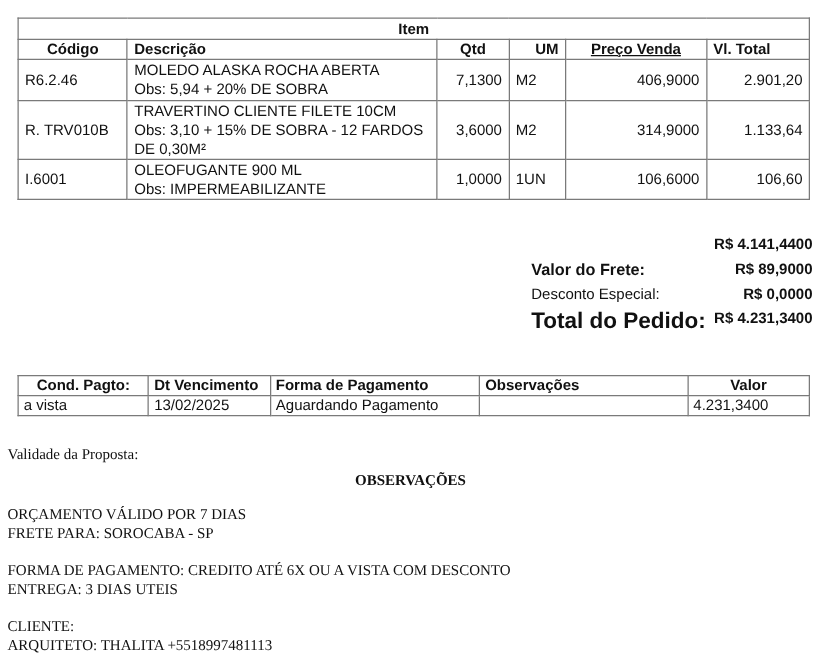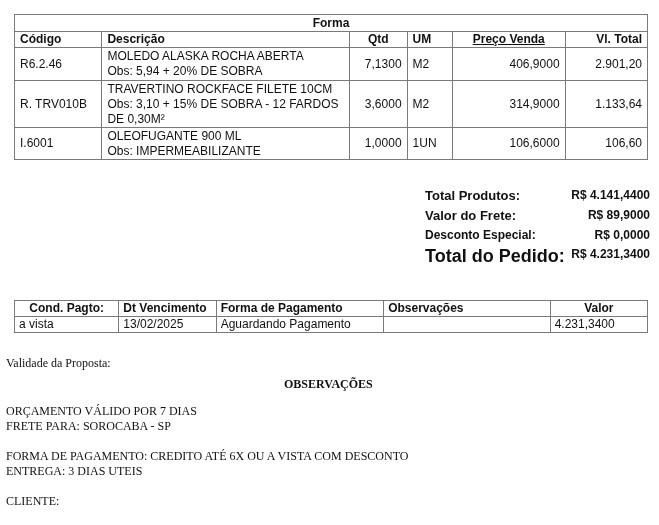--- a/index.html
+++ b/index.html
@@ -28,21 +28,21 @@
     .items tr.r2 td { height: 46px; }
     .items tr.r3 td { height: 31px; }
     .items td.code, .items td.um { vertical-align: middle; }
 
     .totals {
       position: absolute; left: 424px; top: 186px; width: 226px;
     }
     .tot-row { position: relative; height: 20px; }
     .tot-label { position: absolute; left: 1px; font-weight: bold; font-size: 13px; top: 2px; }
     .tot-value { position: absolute; right: 0; font-weight: bold; font-size: 12px; top: 2px; }
-    .tot-row.plain .tot-label { font-weight: bold; font-size: 12px; }
+    .tot-row.plain .tot-label { font-weight: normal; font-size: 12px; }
     .tot-row.big { height: 26px; }
     .tot-row.big .tot-label { font-size: 18px; top: 0; }
     .tot-row.big .tot-value { top: 1px; }
 
     .pay {
       position: absolute; left: 14px; top: 300px; width: 634px; padding-left: 25px;
     }
     .pay th, .pay td {
       border: 1px solid #7a7a7a; padding: 0 4px; font-size: 12px; line-height: 15px; height: 15px;
     }
@@ -58,45 +58,45 @@
     .notes .line { font-size: 12px; line-height: 15px; height: 15px; white-space: nowrap; }
     .notes .heading { position: absolute; left: 278px; top: 21px; font-weight: bold; font-size: 12px; }
     .gap { height: 15px; }
   </style>
 </head>
 <body>
 
 <table class="items">
   <tbody>
       <tr>
-    <th colspan="6" class="item-title">Forma</th>
+    <th colspan="6" class="item-title">Item</th>
   </tr>
   <tr>
-    <th class="c-code" style="text-align:left">Código</th>
+    <th class="c-code" style="text-align:center">Código</th>
     <th class="c-desc" style="text-align:left">Descrição</th>
     <th class="c-qtd" style="text-align:center">Qtd</th>
-    <th class="c-um" style="text-align:left">UM</th>
+    <th class="c-um" style="text-align:right">UM</th>
     <th class="c-preco" style="text-align:center">Preço Venda</th>
-    <th class="c-total" style="text-align:right">Vl. Total</th>
+    <th class="c-total" style="text-align:left">Vl. Total</th>
   </tr>
   <tr class="r1">
     <td class="code">R6.2.46</td>
     <td>
       <div>MOLEDO ALASKA ROCHA ABERTA</div>
       <div>Obs: 5,94 + 20% DE SOBRA</div>
     </td>
     <td class="qtd">7,1300</td>
     <td class="um">M2</td>
     <td class="num">406,9000</td>
     <td class="num">2.901,20</td>
   </tr>
   <tr class="r2">
     <td class="code">R. TRV010B</td>
     <td>
-      <div>TRAVERTINO ROCKFACE FILETE 10CM</div>
+      <div>TRAVERTINO CLIENTE FILETE 10CM</div>
       <div>Obs: 3,10 + 15% DE SOBRA - 12 FARDOS DE 0,30M²</div>
     </td>
     <td class="qtd">3,6000</td>
     <td class="um">M2</td>
     <td class="num">314,9000</td>
     <td class="num">1.133,64</td>
   </tr>
   <tr class="r3">
     <td class="code">I.6001</td>
     <td>
@@ -106,21 +106,20 @@
     <td class="qtd">1,0000</td>
     <td class="um">1UN</td>
     <td class="num">106,6000</td>
     <td class="num">106,60</td>
   </tr>
 </tbody>
   </table>
 
 <div class="totals">
   <div class="tot-row">
-    <span class="tot-label">Total Produtos:</span>
     <span class="tot-value">R$ 4.141,4400</span>
   </div>
   <div class="tot-row">
     <span class="tot-label">Valor do Frete:</span>
     <span class="tot-value">R$ 89,9000</span>
   </div>
   <div class="tot-row plain">
     <span class="tot-label">Desconto Especial:</span>
     <span class="tot-value">R$ 0,0000</span>
   </div>
@@ -154,13 +153,14 @@
   <div class="heading">OBSERVAÇÕES</div>
   <div class="gap"></div>
   <div style="height:18px"></div>
   <div class="line">ORÇAMENTO VÁLIDO POR 7 DIAS</div>
   <div class="line">FRETE PARA: SOROCABA - SP</div>
   <div class="gap"></div>
   <div class="line">FORMA DE PAGAMENTO: CREDITO ATÉ 6X OU A VISTA COM DESCONTO</div>
   <div class="line">ENTREGA: 3 DIAS UTEIS</div>
   <div class="gap"></div>
   <div class="line">CLIENTE:</div>
+  <div class="line">ARQUITETO: THALITA +5518997481113</div>
 </div>
 
 </body></html>

